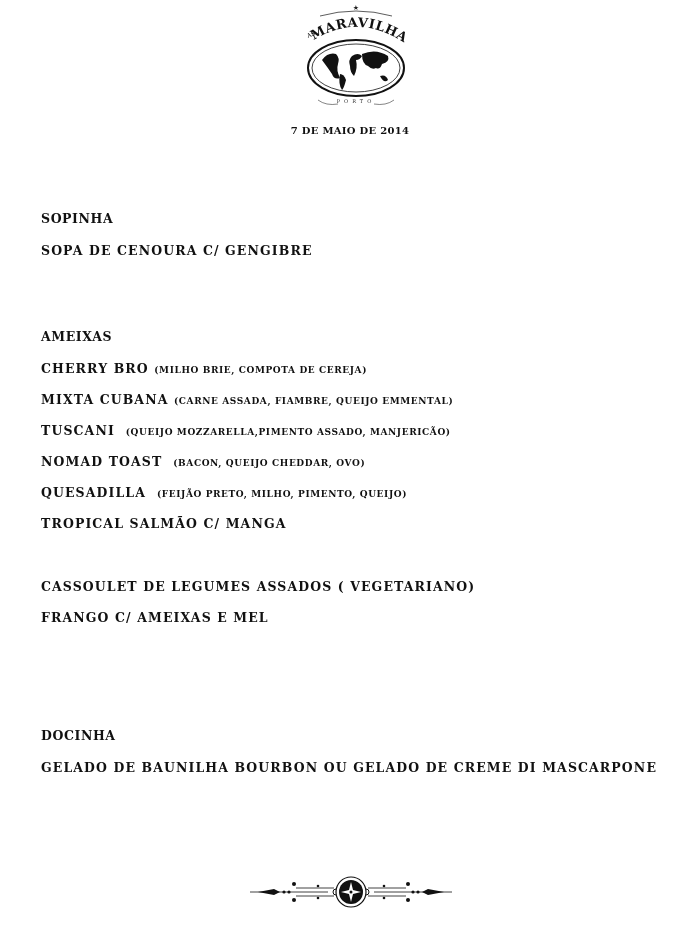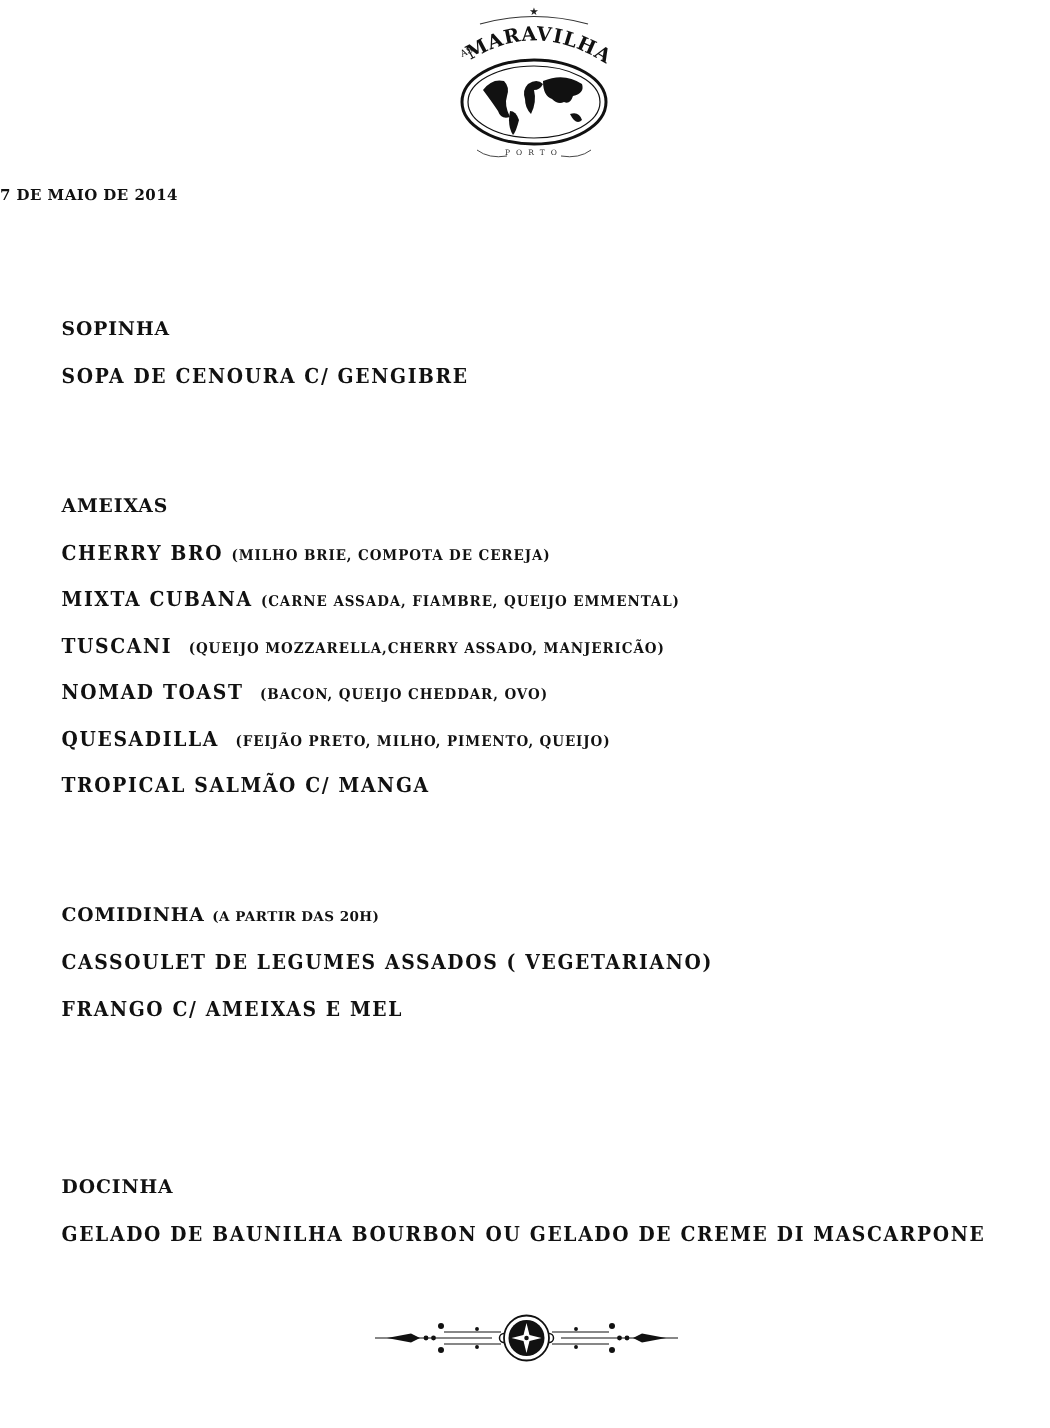--- a/index.html
+++ b/index.html
@@ -1,19 +1,19 @@
 <!DOCTYPE html>
 <html><head>
   <meta charset="utf-8">
   <style>
     html, body { margin: 0; padding: 0; background: #ffffff; }
     body { width: 700px; height: 952px; position: relative; overflow: hidden;
       font-family: "DejaVu Serif", "Liberation Serif", serif; color: #111111; }
     .logo { position: absolute; left: 300px; top: 2px; width: 112px; height: 108px; }
-    .date { position: absolute; left: 0; width: 700px; top: 125px; text-align: left;
+    .date { position: absolute; left: 0; width: 700px; top: 125px; text-align: center;
       font-weight: bold; font-size: 10px; letter-spacing: 0.3px; }
     .menu { position: absolute; left: 41px; top: 187px; }
     .section { margin: 0; }
     .heading { font-weight: bold; font-size: 12.5px; letter-spacing: 0.6px; height: 31px; line-height: 16px; margin-top: 24px; }
     .heading .note { font-size: 9px; letter-spacing: 0.3px; }
     .item { font-weight: bold; font-size: 12.5px; letter-spacing: 1.1px; height: 31px; line-height: 16px; white-space: nowrap; transform: scaleY(1.1); transform-origin: left top; }
     .item .desc { font-size: 9px; letter-spacing: 0.6px; }
     .gap { height: 32px; }
     .ornament { position: absolute; left: 248px; top: 874px; width: 206px; height: 36px; }
   </style>
@@ -44,28 +44,27 @@
 <div class="menu">
   <div class="section">
     <div class="heading"><span>SOPINHA</span></div>
     <div class="item"><span>SOPA DE CENOURA C/ GENGIBRE</span></div>
   </div>
   <div class="gap"></div>
   <div class="section">
     <div class="heading"><span>AMEIXAS</span></div>
     <div class="item"><span>CHERRY BRO</span> <span class="desc">(MILHO BRIE, COMPOTA DE CEREJA)</span></div>
     <div class="item"><span>MIXTA CUBANA</span> <span class="desc">(CARNE ASSADA, FIAMBRE, QUEIJO EMMENTAL)</span></div>
-    <div class="item"><span>TUSCANI</span>&nbsp; <span class="desc">(QUEIJO MOZZARELLA,CHERRY ASSADO, MANJERICÃO)</span></div>
+    <div class="item"><span>TUSCANI</span>&nbsp; <span class="desc">(QUEIJO MOZZARELLA,PIMENTO ASSADO, MANJERICÃO)</span></div>
     <div class="item"><span>NOMAD TOAST</span>&nbsp; <span class="desc">(BACON, QUEIJO CHEDDAR, OVO)</span></div>
     <div class="item"><span>QUESADILLA</span>&nbsp; <span class="desc">(FEIJÃO PRETO, MILHO, PIMENTO, QUEIJO)</span></div>
     <div class="item"><span>TROPICAL SALMÃO C/ MANGA</span></div>
   </div>
   <div class="gap"></div>
   <div class="section">
-    <div class="heading"><span>COMIDINHA</span> <span class="note">(A PARTIR DAS 20H)</span></div>
     <div class="item"><span>CASSOULET DE LEGUMES ASSADOS ( VEGETARIANO)</span></div>
     <div class="item"><span>FRANGO C/ AMEIXAS E MEL</span></div>
   </div>
   <div class="gap"></div>
   <div class="gap"></div>
   <div class="section">
     <div class="heading"><span>DOCINHA</span></div>
     <div class="item"><span>GELADO DE BAUNILHA BOURBON OU GELADO DE CREME DI MASCARPONE</span></div>
   </div>
 </div>

